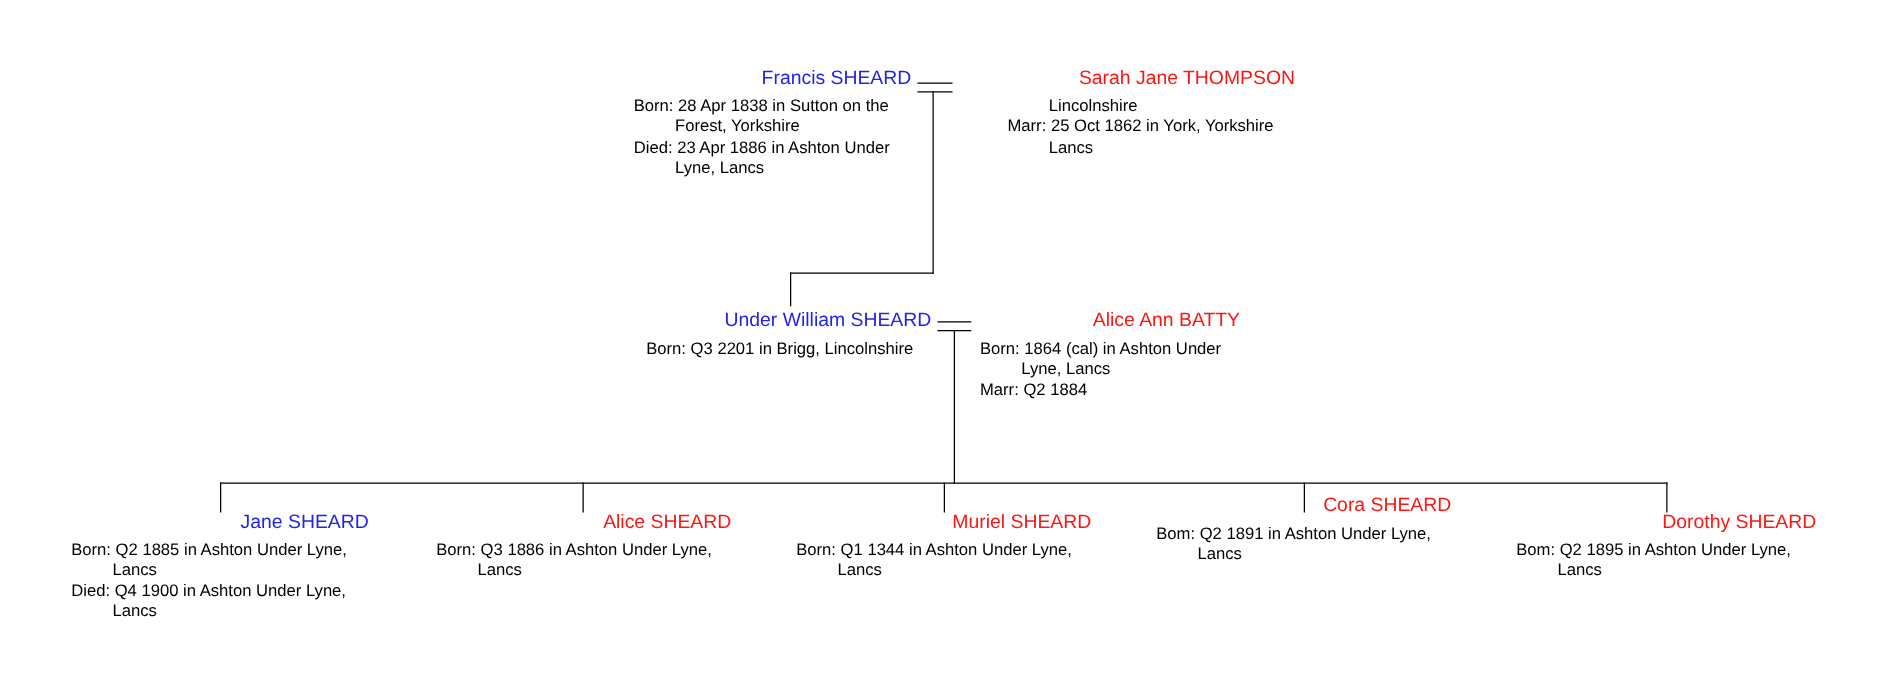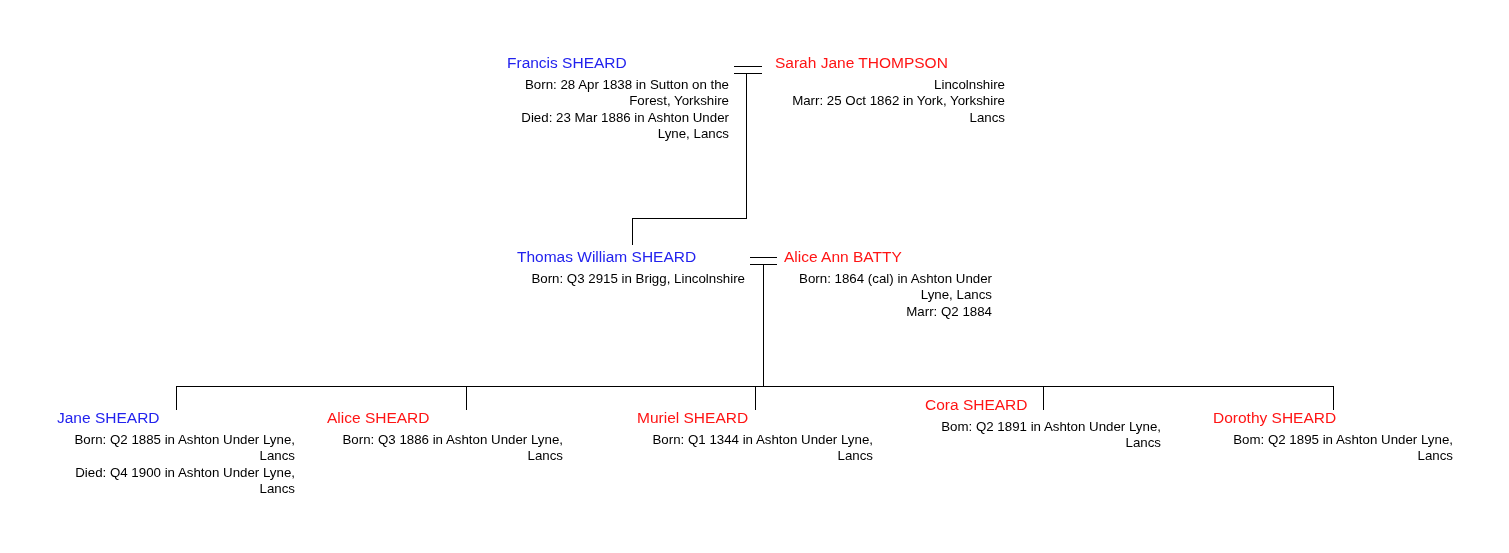--- a/index.html
+++ b/index.html
@@ -16,75 +16,75 @@
     overflow: hidden;
   }
   .person {
     position: absolute;
     text-align: center;
   }
   .person .name {
     font-size: 15.5px;
     line-height: 18px;
     white-space: nowrap;
-    text-align: left;
+    text-align: right;
   }
   .person.male .name   { color: var(--male-color, #2222ee); }
   .person.female .name { color: var(--female-color, #ff1414); }
   .person .details {
     margin-top: 5px;
     font-size: 13.3px;
     line-height: 16.3px;
     color: #000000;
-    text-align: right;
+    text-align: left;
   }
   .dline { white-space: nowrap; }
   .dline.indent { margin-left: 33px; }
   .hl, .vl {
     position: absolute;
     background: #000000;
   }
   .hl { height: 1px; }
   .vl { width: 1px; }
 </style>
 </head>
 <body>
 
 <div id="chart">
 
   <div class="person male" style="left:507px; top:54px; width:222px;">
     <div class="name">Francis SHEARD</div>
     <div class="details">
         <div class="dline">Born: 28 Apr 1838 in Sutton on the</div>
         <div class="dline indent">Forest, Yorkshire</div>
-        <div class="dline">Died: 23 Mar 1886 in Ashton Under</div>
+        <div class="dline">Died: 23 Apr 1886 in Ashton Under</div>
         <div class="dline indent">Lyne, Lancs</div>
       </div>
   </div>
 
-  <div class="person female" style="left:775px; top:54px; width:230px;">
+  <div class="person female" style="left:806px; top:54px; width:230px;">
     <div class="name">Sarah Jane THOMPSON</div>
     <div class="details">
         <div class="dline indent">Lincolnshire</div>
         <div class="dline">Marr: 25 Oct 1862 in York, Yorkshire</div>
         <div class="dline indent">Lancs</div>
       </div>
   </div>
 
   <div class="hl" style="left:734px; top:66px; width:28px;"></div>
   <div class="hl" style="left:734px; top:73px; width:28px;"></div>
 
   <div class="vl" style="left:746px; top:73px; height:146px;"></div>
   <div class="hl" style="left:632px; top:218px; width:115px;"></div>
   <div class="vl" style="left:632px; top:218px; height:27px;"></div>
 
   <div class="person male" style="left:517px; top:248px; width:228px;">
-    <div class="name">Thomas William SHEARD</div>
+    <div class="name">Under William SHEARD</div>
     <div class="details">
-        <div class="dline">Born: Q3 2915 in Brigg, Lincolnshire</div>
+        <div class="dline">Born: Q3 2201 in Brigg, Lincolnshire</div>
       </div>
   </div>
 
   <div class="person female" style="left:784px; top:248px; width:208px;">
     <div class="name">Alice Ann BATTY</div>
     <div class="details">
         <div class="dline">Born: 1864 (cal) in Ashton Under</div>
         <div class="dline indent">Lyne, Lancs</div>
         <div class="dline">Marr: Q2 1884</div>
       </div>
@@ -105,21 +105,21 @@
   <div class="person male" style="left:57px; top:409px; width:238px;">
     <div class="name">Jane SHEARD</div>
     <div class="details">
         <div class="dline">Born: Q2 1885 in Ashton Under Lyne,</div>
         <div class="dline indent">Lancs</div>
         <div class="dline">Died: Q4 1900 in Ashton Under Lyne,</div>
         <div class="dline indent">Lancs</div>
       </div>
   </div>
 
-  <div class="person female" style="left:327px; top:409px; width:236px;">
+  <div class="person female" style="left:349px; top:409px; width:236px;">
     <div class="name">Alice SHEARD</div>
     <div class="details">
         <div class="dline">Born: Q3 1886 in Ashton Under Lyne,</div>
         <div class="dline indent">Lancs</div>
       </div>
   </div>
 
   <div class="person female" style="left:637px; top:409px; width:236px;">
     <div class="name">Muriel SHEARD</div>
     <div class="details">

